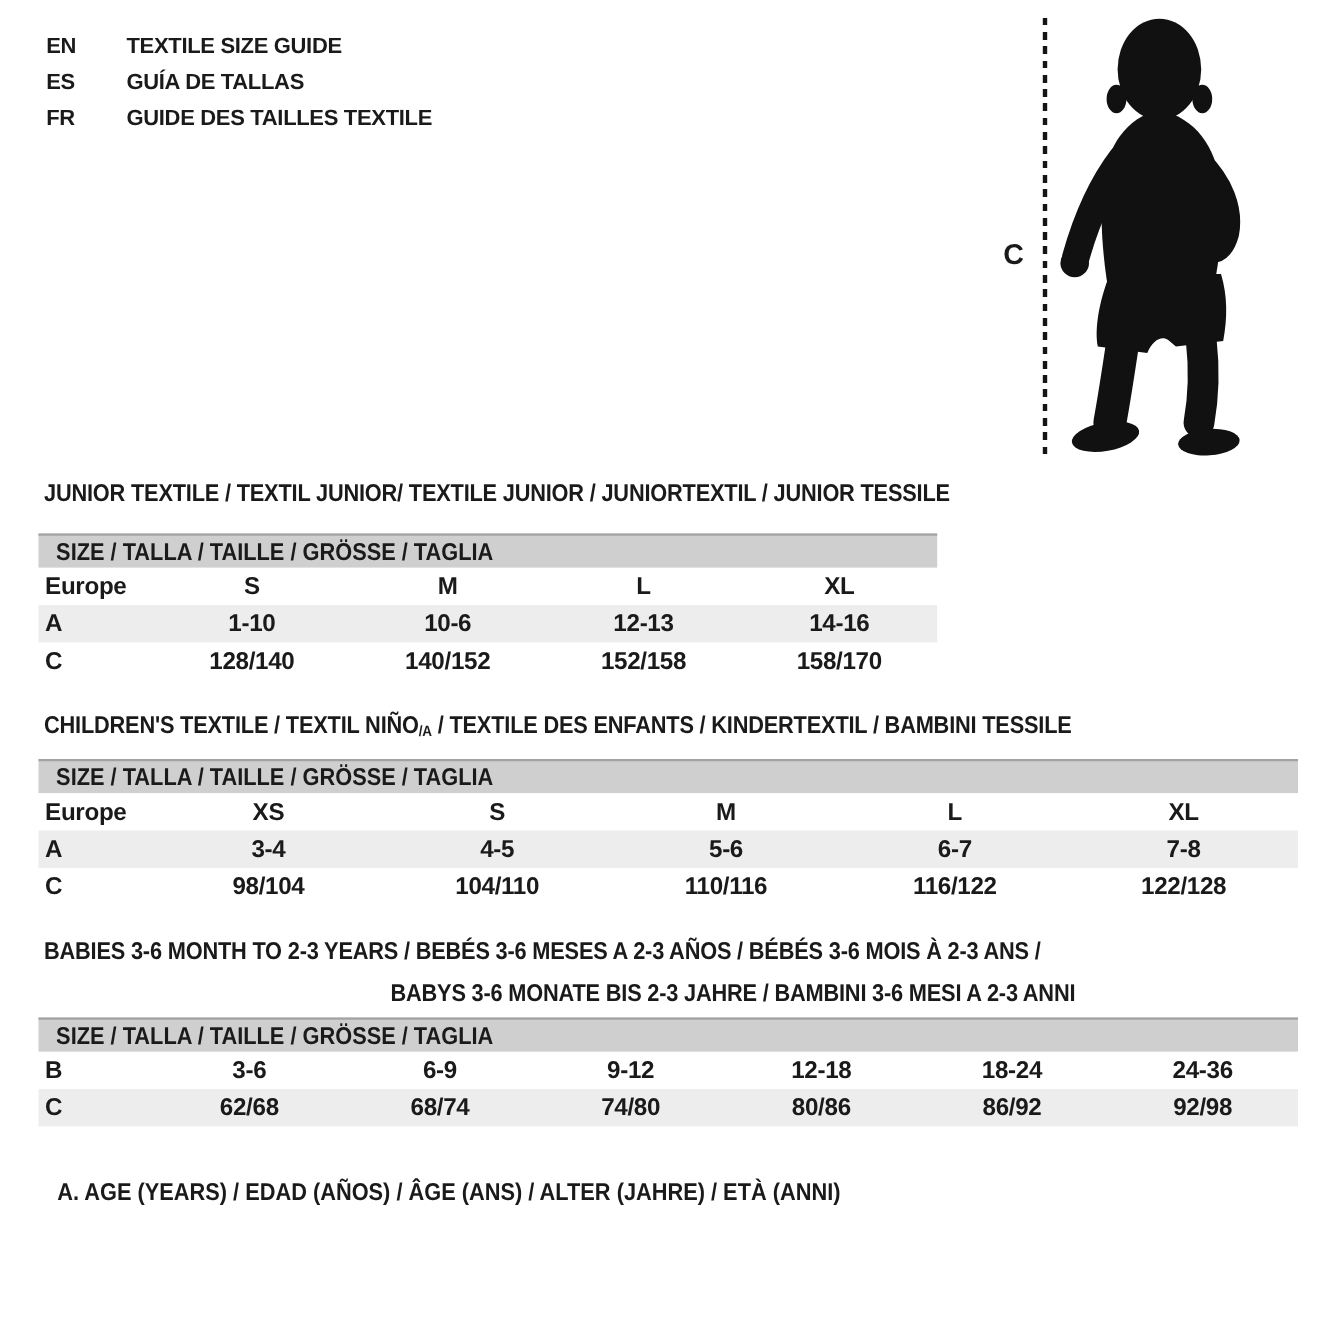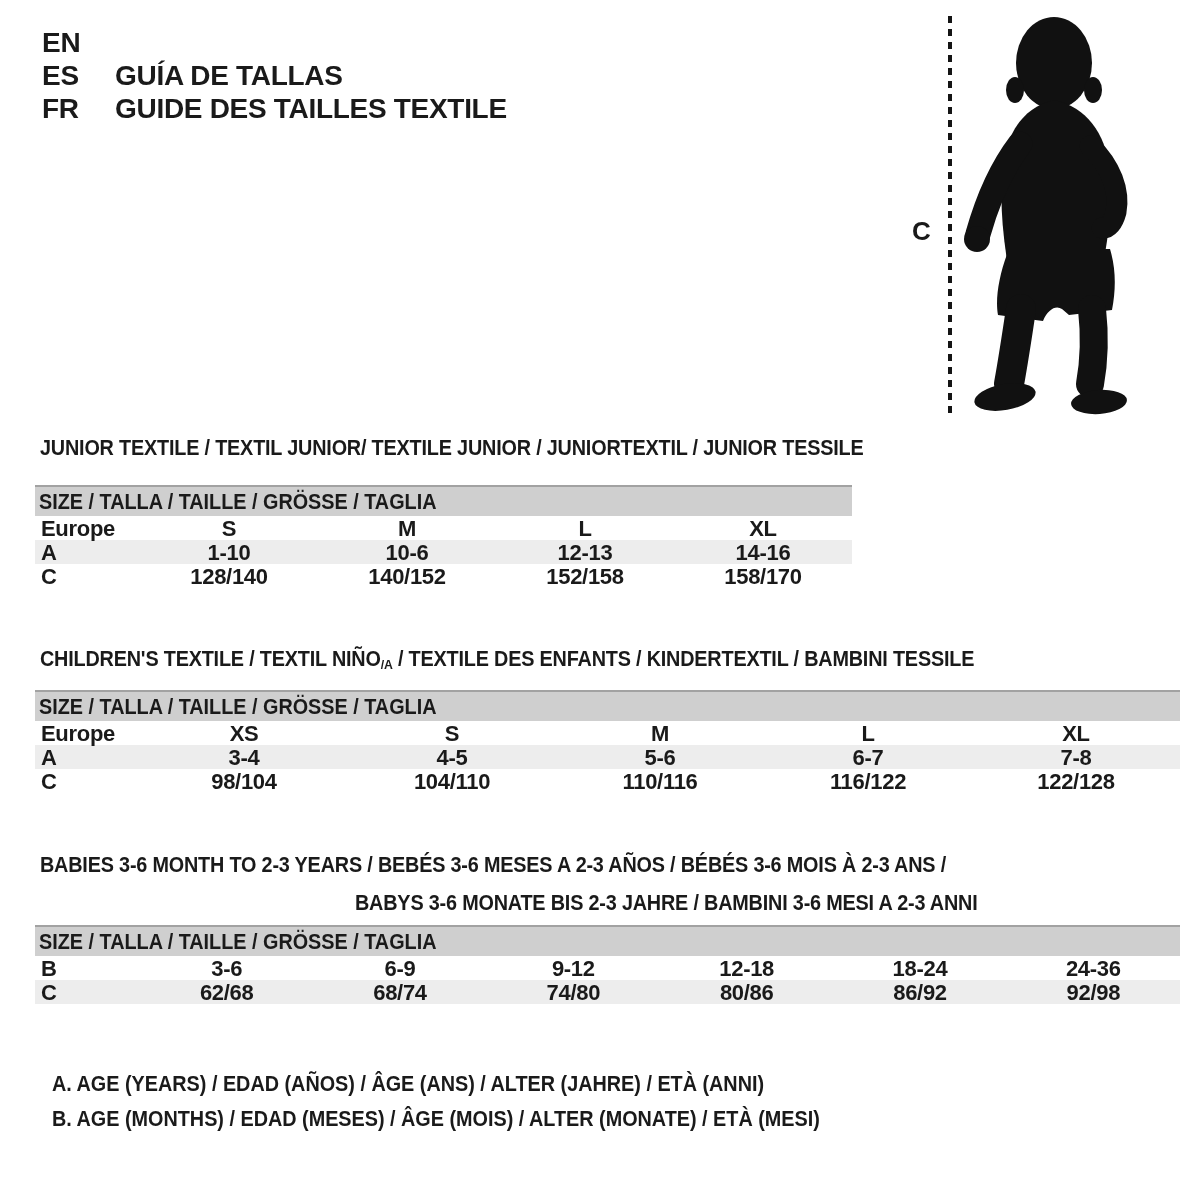--- a/index.html
+++ b/index.html
@@ -9,21 +9,21 @@
     background: #ffffff;
     color: #1a1a1a;
     font-family: "Liberation Sans", sans-serif;
     font-weight: bold;
     overflow: hidden;
   }
   .cond { display: inline-block; transform: scaleX(0.9); transform-origin: 0 50%; white-space: nowrap; }
 
   
   .langs { position: absolute; left: 42px; top: 26px; }
-  .lang-row { display: flex; height: 33px; align-items: center; font-size: 28px; letter-spacing: -0.3px; }
+  .lang-row { display: flex; height: 33px; align-items: center; font-size: 20px; letter-spacing: -0.3px; }
   .lang-code { width: 73px; }
 
   
   .height-line {
     position: absolute; left: 948px; top: 16px; width: 4px; height: 402px;
     background: repeating-linear-gradient(to bottom, #141414 0px, #141414 7px, transparent 7px, transparent 13px);
   }
   .figure-measure-label { position: absolute; left: 912px; top: 216px; font-size: 26px; }
   .silhouette { position: absolute; left: 963px; top: 14px; }
 
@@ -34,40 +34,41 @@
   .title-babies { top: 846px; line-height: 38px; text-align: right; }
   .sub-a { font-size: 0.62em; vertical-align: -0.22em; }
 
   
   .size-table { position: absolute; left: 35px; }
   .t-junior { top: 485px; width: 817px; }
   .t-children { top: 690px; width: 1145px; }
   .t-babies  { top: 925px; width: 1145px; }
   .size-head {
     height: 31px; background: #cfcfcf; border-top: 2px solid #a2a2a2;
-    display: flex; align-items: center; padding-left: 4px; font-size: 22px;
+    display: flex; align-items: center; padding-left: 16px; font-size: 22px;
   }
-  .trow { display: grid; height: 24px; align-items: center; font-size: 22px; letter-spacing: -0.3px; }
+  .trow { display: grid; height: 34px; align-items: center; font-size: 22px; letter-spacing: -0.3px; }
   .t-junior .trow { grid-template-columns: 105px repeat(4, 1fr); }
   .t-children .trow { grid-template-columns: 105px repeat(5, 1fr); }
   .t-babies .trow { grid-template-columns: 105px repeat(6, 1fr); }
   .rlabel { padding-left: 6px; text-align: left; }
   .cell { text-align: center; }
   .shaded { background: #ededed; }
 
   
   .footnotes { position: absolute; left: 40px; top: 1066px; margin-left: 12px; }
   .foot-line { height: 35px; display: flex; align-items: center; font-size: 22px; }
 </style>
 </head>
 <body>
 
 <div class="langs">
   <div class="lang-row">
     <span class="lang-code">EN</span>
+    <span>TEXTILE SIZE GUIDE</span>
   </div>
   <div class="lang-row">
     <span class="lang-code">ES</span>
     <span>GUÍA DE TALLAS</span>
   </div>
   <div class="lang-row">
     <span class="lang-code">FR</span>
     <span>GUIDE DES TAILLES TEXTILE</span>
   </div>
 </div>
@@ -181,16 +182,13 @@
     <span class="cell">80/86</span>
     <span class="cell">86/92</span>
     <span class="cell">92/98</span>
   </div>
 </div>
 
 <div class="footnotes">
   <div class="foot-line">
     <span class="cond">A. AGE (YEARS) / EDAD (AÑOS) / ÂGE (ANS) / ALTER (JAHRE) / ETÀ (ANNI)</span>
   </div>
-  <div class="foot-line">
-    <span class="cond">B. AGE (MONTHS) / EDAD (MESES) / ÂGE (MOIS) / ALTER (MONATE) / ETÀ (MESI)</span>
-  </div>
 </div>
 
 </body></html>

